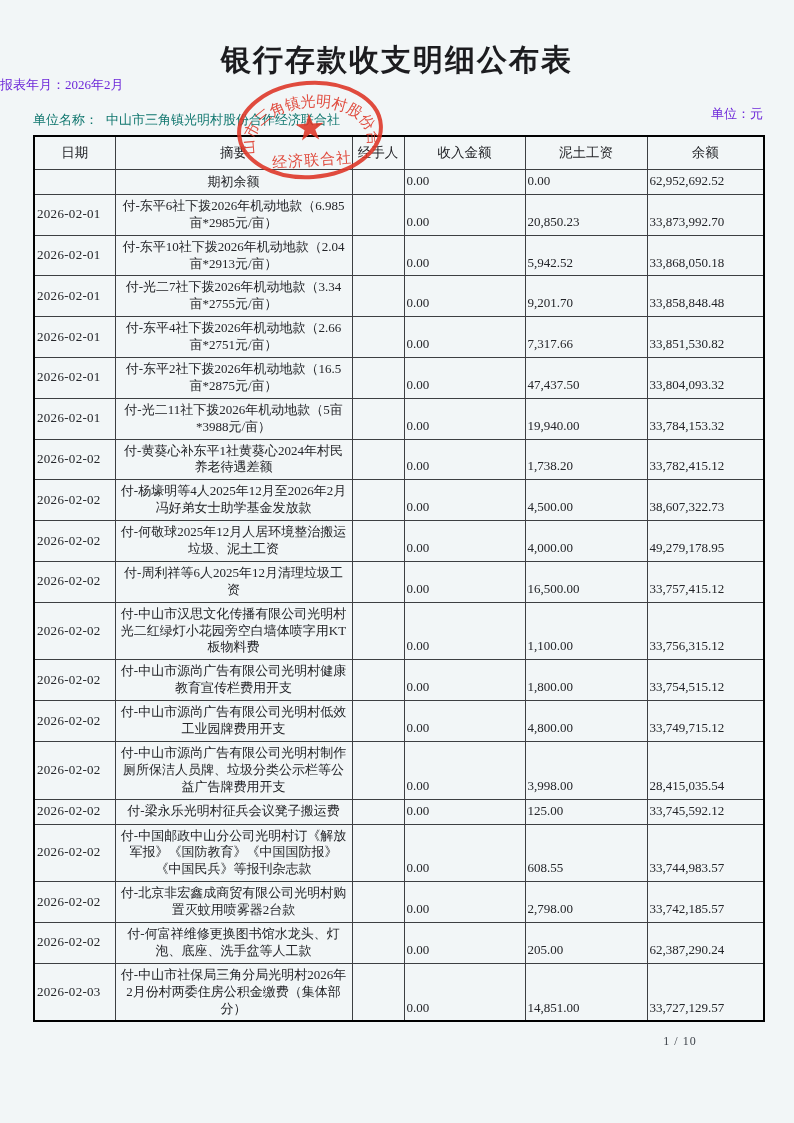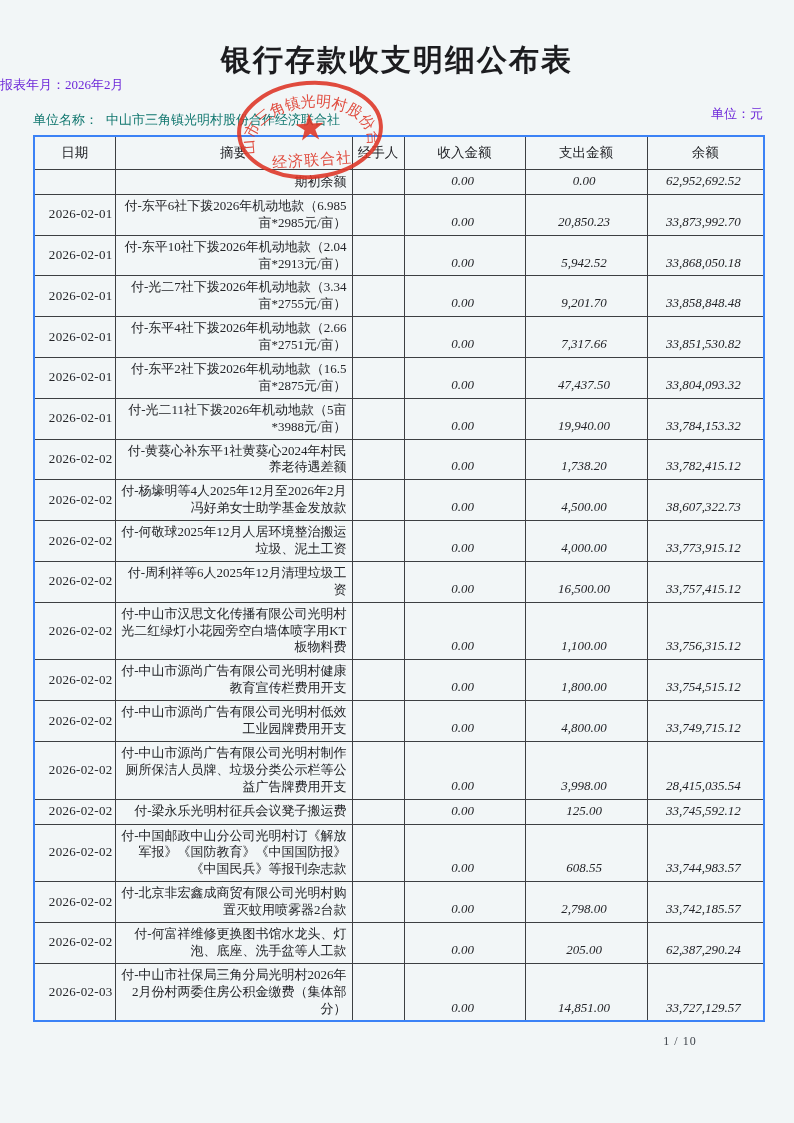--- a/index.html
+++ b/index.html
@@ -40,38 +40,37 @@
     width:730px;
     border-collapse:collapse; table-layout:fixed;
     font-size:13px; color:#232428;
   }
   table.ledger th, table.ledger td {
     border:1px solid #3d3f42;
     font-weight:normal;
     line-height:1.3;
     overflow:hidden;
   }
-  table.ledger { border:2px solid #3b82f6; }
+  table.ledger { border:2px solid #000000; }
   th.col-head {
     height:28px; text-align:center; vertical-align:middle;
     font-size:13.5px; padding:2px;
   }
   td.c-date {
-    text-align:right; vertical-align:middle;
+    text-align:left; vertical-align:middle;
     padding:0 2px; letter-spacing:0.3px;
   }
   td.c-summary {
-    text-align:right; vertical-align:middle;
+    text-align:center; vertical-align:middle;
     padding:3px 5px;
   }
   td.c-handler { padding:3px 2px; }
   td.c-income, td.c-expense, td.c-balance {
-    text-align:center; vertical-align:bottom;
+    text-align:left; vertical-align:bottom;
     padding:3px 6px 4px 2px;
-    font-style:italic;
   }
   .page-number {
     position:absolute; top:1034px; left:638px; width:84px;
     text-align:center; font-size:12px; color:#3e434a;
     letter-spacing:1px;
   }
   .seal {
     position:absolute; top:79px; left:235px;
     width:150px; height:102px;
     opacity:0.88;
@@ -102,21 +101,21 @@
       <col style="width:121px">
         <col style="width:122px">
         <col style="width:117px">
     </colgroup>
     <thead>
       <tr>
         <th class="col-head">日期</th>
         <th class="col-head">摘要</th>
         <th class="col-head">经手人</th>
         <th class="col-head">收入金额</th>
-        <th class="col-head">支出金额</th>
+        <th class="col-head">泥土工资</th>
         <th class="col-head">余额</th>
       </tr>
     </thead>
     <tbody>
 
         <tr>
           <td class="c-date"></td>
           <td class="c-summary">期初余额</td>
           <td class="c-handler"></td>
           <td class="c-income">0.00</td>
@@ -195,21 +194,21 @@
           <td class="c-expense">4,500.00</td>
           <td class="c-balance">38,607,322.73</td>
         </tr>
 
         <tr>
           <td class="c-date">2026-02-02</td>
           <td class="c-summary">付-何敬球2025年12月人居环境整治搬运垃圾、泥土工资</td>
           <td class="c-handler"></td>
           <td class="c-income">0.00</td>
           <td class="c-expense">4,000.00</td>
-          <td class="c-balance">33,773,915.12</td>
+          <td class="c-balance">49,279,178.95</td>
         </tr>
 
         <tr>
           <td class="c-date">2026-02-02</td>
           <td class="c-summary">付-周利祥等6人2025年12月清理垃圾工资</td>
           <td class="c-handler"></td>
           <td class="c-income">0.00</td>
           <td class="c-expense">16,500.00</td>
           <td class="c-balance">33,757,415.12</td>
         </tr>

